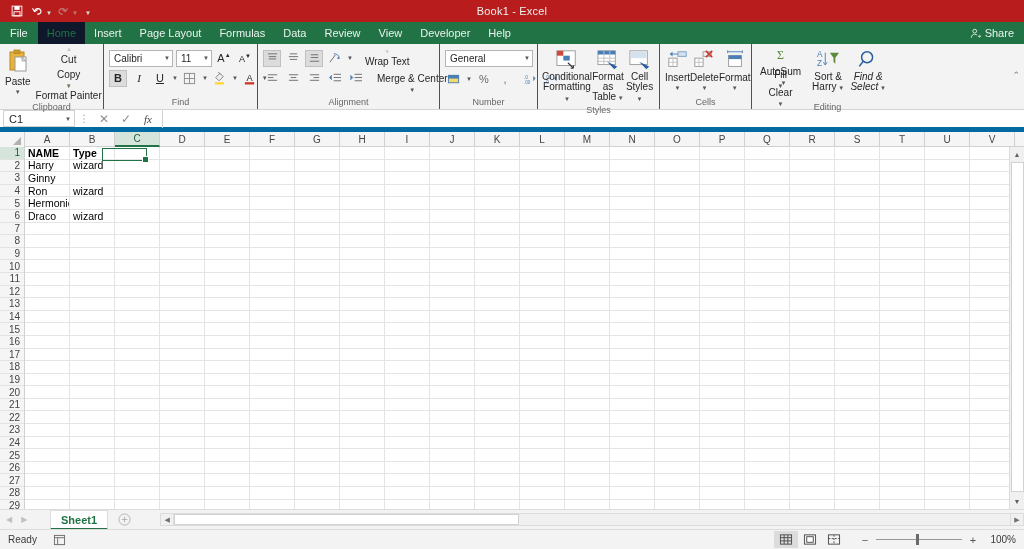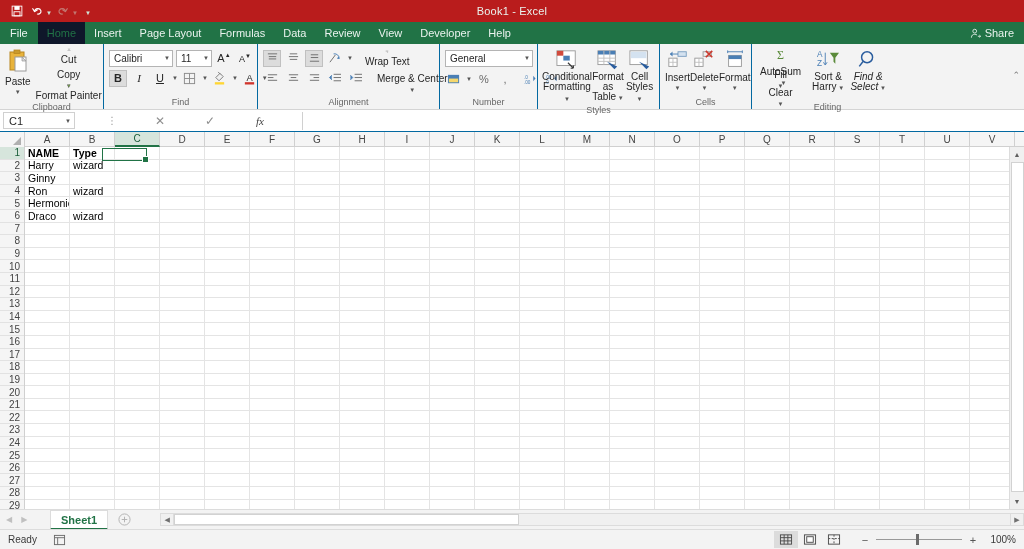--- a/index.html
+++ b/index.html
@@ -92,22 +92,22 @@
   .iconbtn.on { background: #dcdcdc; border: 1px solid #c0c0c0; }
 
   .inp {
     height: 17px; background: #fff; border: 1px solid #b4b4b4; display: flex;
     align-items: center; padding: 0 2px 0 4px; font-size: 10px; color: #262626;
   }
   .inp .caret { margin-left: auto; padding-left: 4px; }
 
   
   .formulabar {
-    height: 22px; background: #fff; border-bottom: 1px solid #0369a1;
-    display: flex; align-items: center; flex: none; gap: 28px;
+    height: 22px; background: #fff; border-bottom: 5px solid #0369a1;
+    display: flex; align-items: center; flex: none;
   }
   .namebox {
     width: 72px; height: 17px; margin-left: 3px; border: 1px solid #d0d0d0; background: #fff;
     display: flex; align-items: center; padding: 0 3px 0 5px; font-size: 11px;
   }
   .namebox .caret { margin-left: auto; }
   .fb-dots { color: #9a9a9a; font-size: 10px; padding: 0 4px; letter-spacing: 0; }
   .fb-btn { width: 22px; height: 18px; display: flex; align-items: center; justify-content: center; color: #8e8e8e; font-size: 12px; }
   .fb-input { flex: 1; height: 18px; border-left: 1px solid #d0d0d0; margin-left: 3px; padding-left: 5px; display: flex; align-items: center; }
   .fb-collapse { position: absolute; right: 4px; top: 26px; color: #777; font-size: 9px; }

